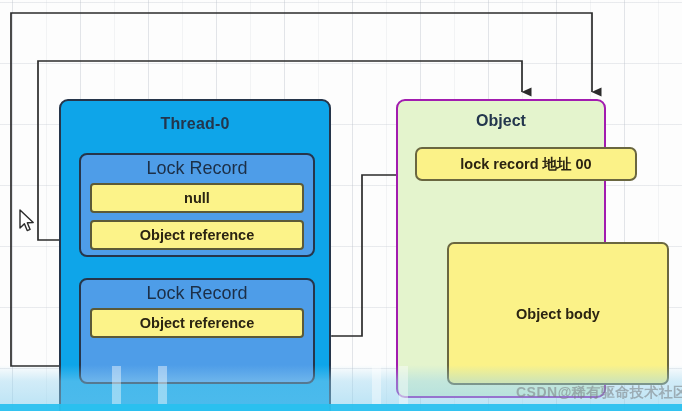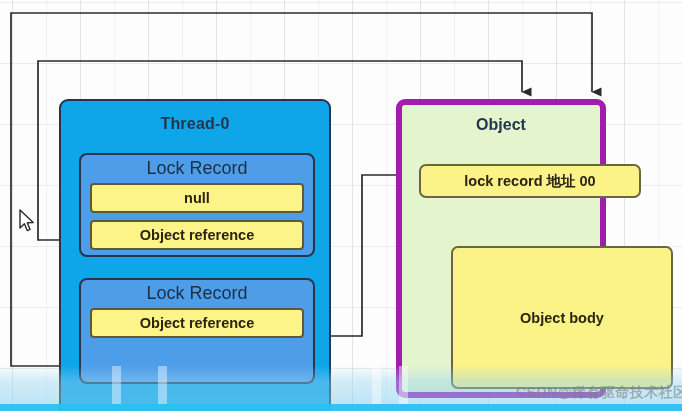--- a/index.html
+++ b/index.html
@@ -87,21 +87,21 @@
     box-sizing: border-box;
     white-space: nowrap;
   }
 
   
   .object-panel {
     position: absolute;
     left: 396px; top: 99px;
     width: 210px; height: 299px;
     background: #e4f4cd;
-    border: 6px solid #a21caf;
+    border: 2px solid #a21caf;
     border-radius: 9px;
     box-sizing: border-box;
   }
   .object-title {
     text-align: center;
     color: #23364d;
     font-weight: bold;
     font-size: 16px;
     margin-top: 11px;
   }
@@ -114,21 +114,21 @@
     border-radius: 7px;
     box-sizing: border-box;
     display: flex;
     align-items: center;
     justify-content: center;
     color: #2b2412;
     font-weight: bold;
     font-size: 14.5px;
     white-space: nowrap;
   }
-  .obj-slot.s1 { top: 59px;  height: 34px; }
+  .obj-slot.s1 { top: 46px;  height: 34px; }
   .obj-slot.s2 { top: 101px; height: 34px; }
   .obj-slot.s3 { top: 141px; height: 143px; margin-left: 32px; }
 
   
   .wave {
     position: absolute;
     left: 0; bottom: 0;
     width: 682px; height: 46px;
     background: linear-gradient(to bottom, rgba(152,214,240,0.00) 0%, rgba(150,212,240,0.42) 35%, rgba(128,205,238,0.55) 100%);
     pointer-events: none;

